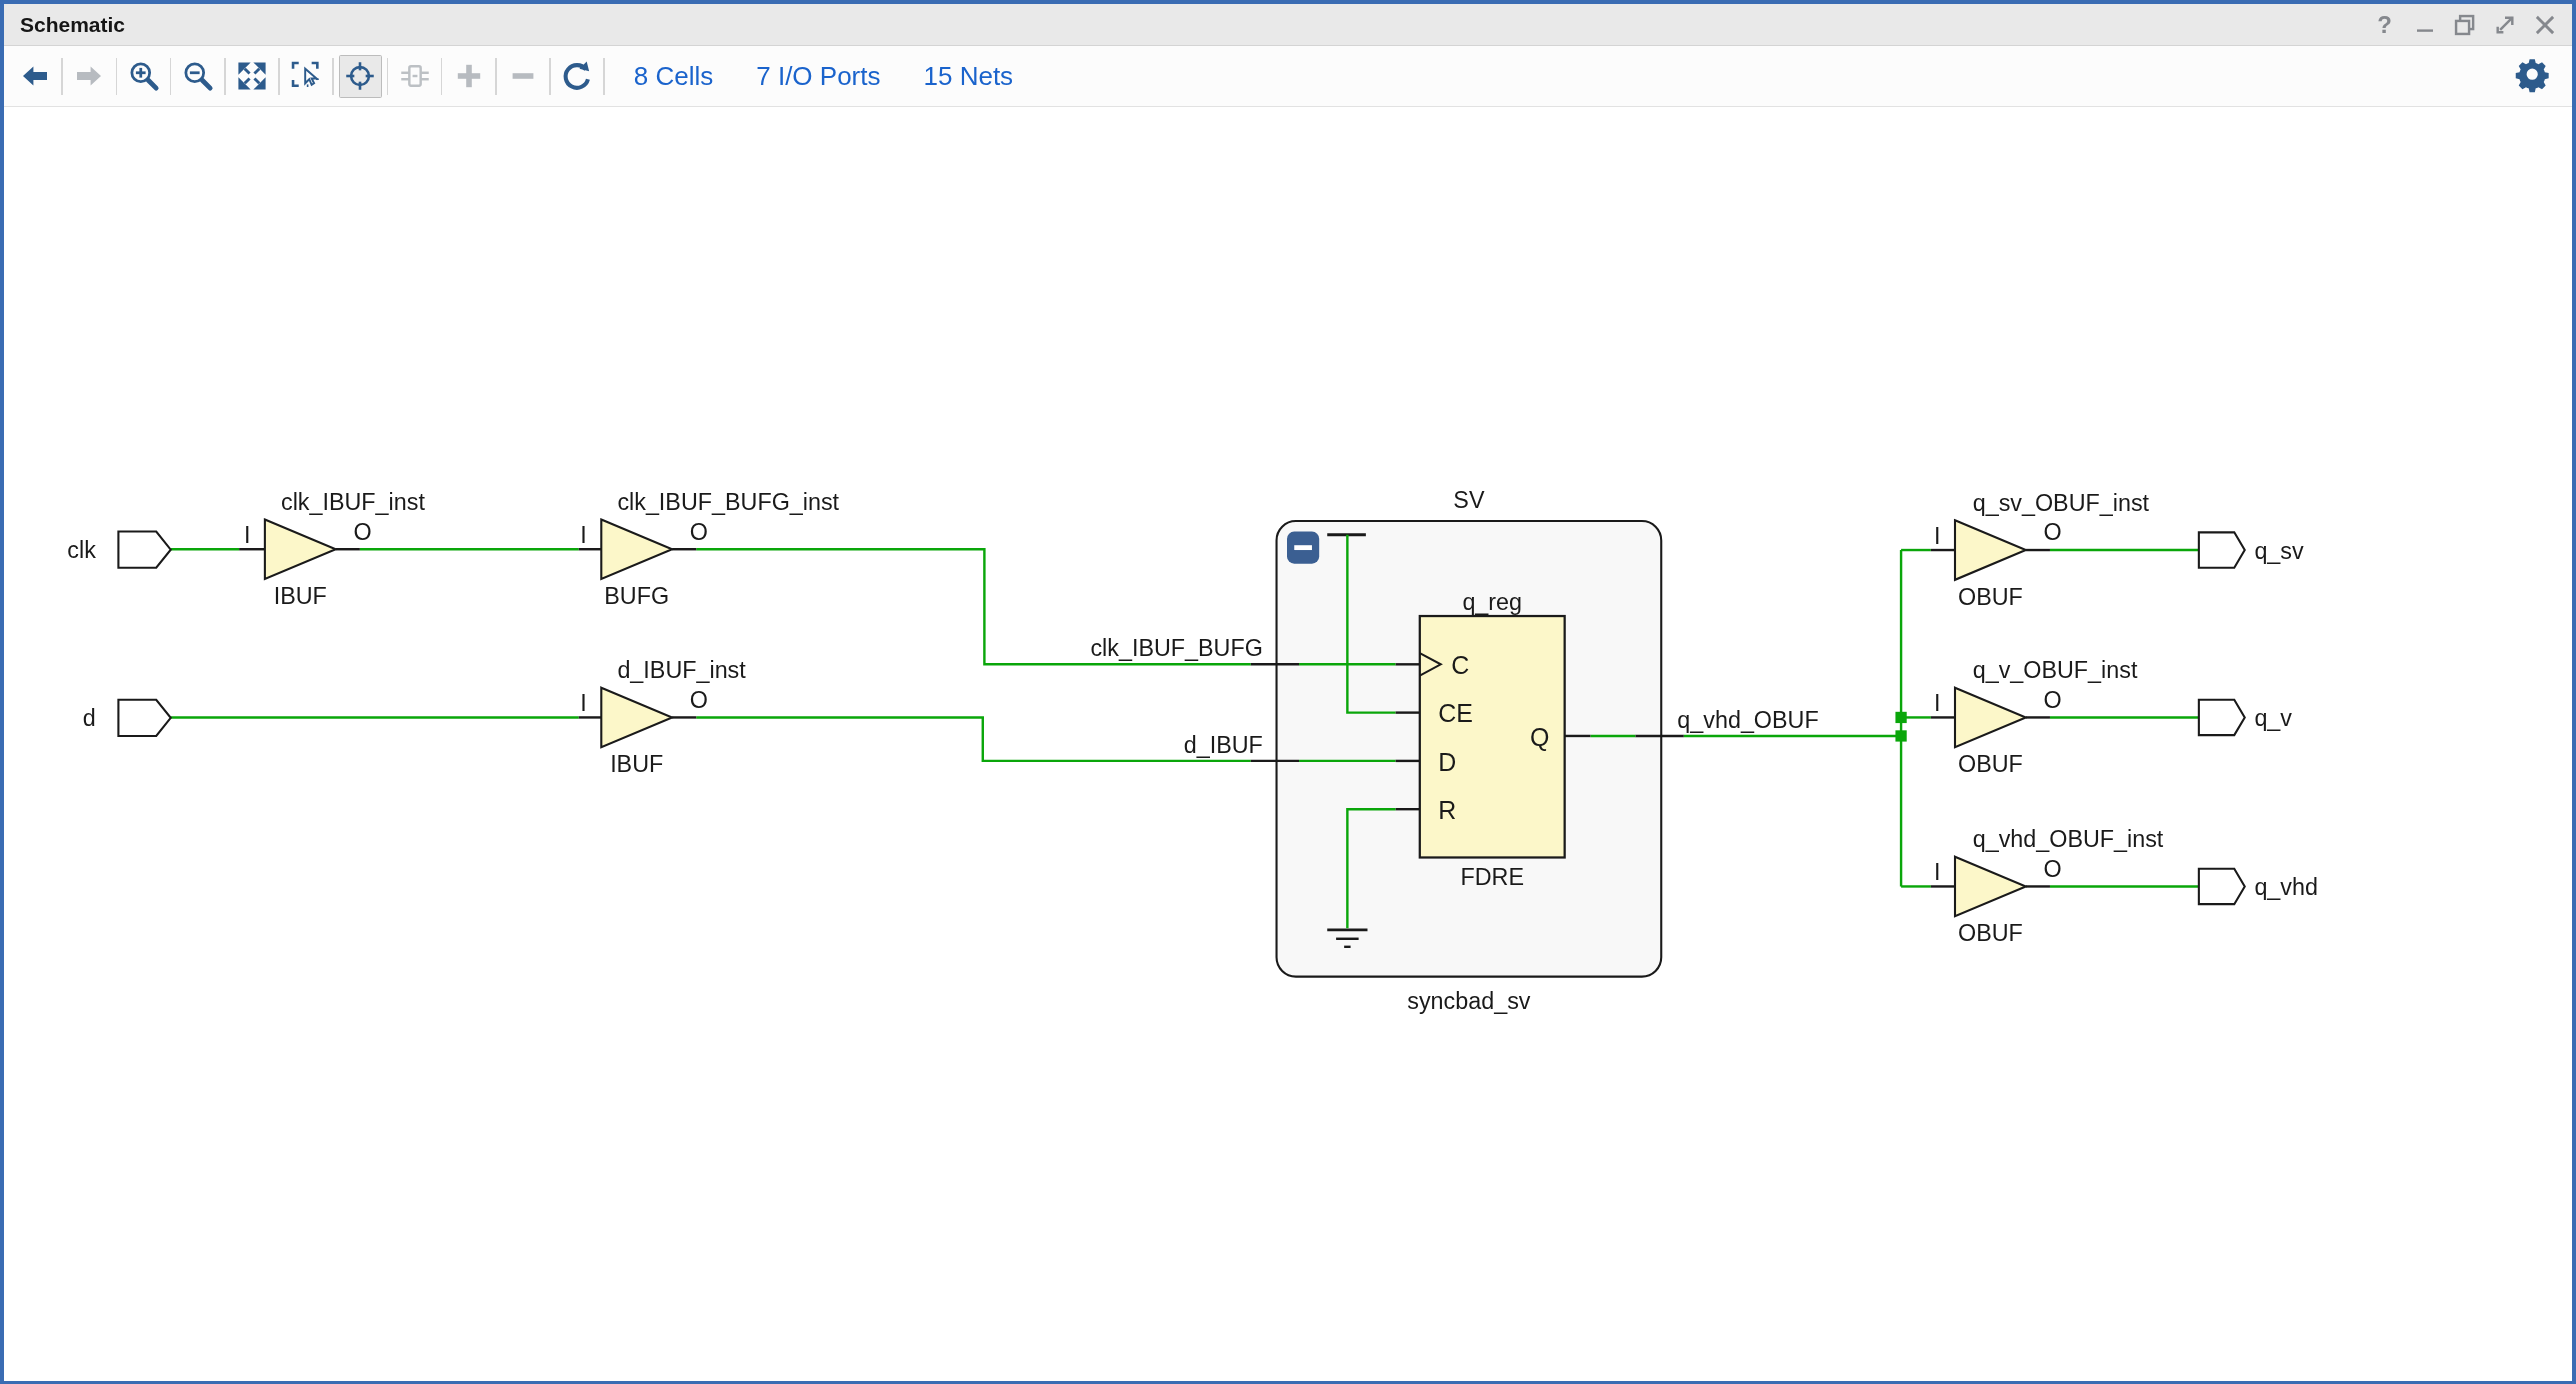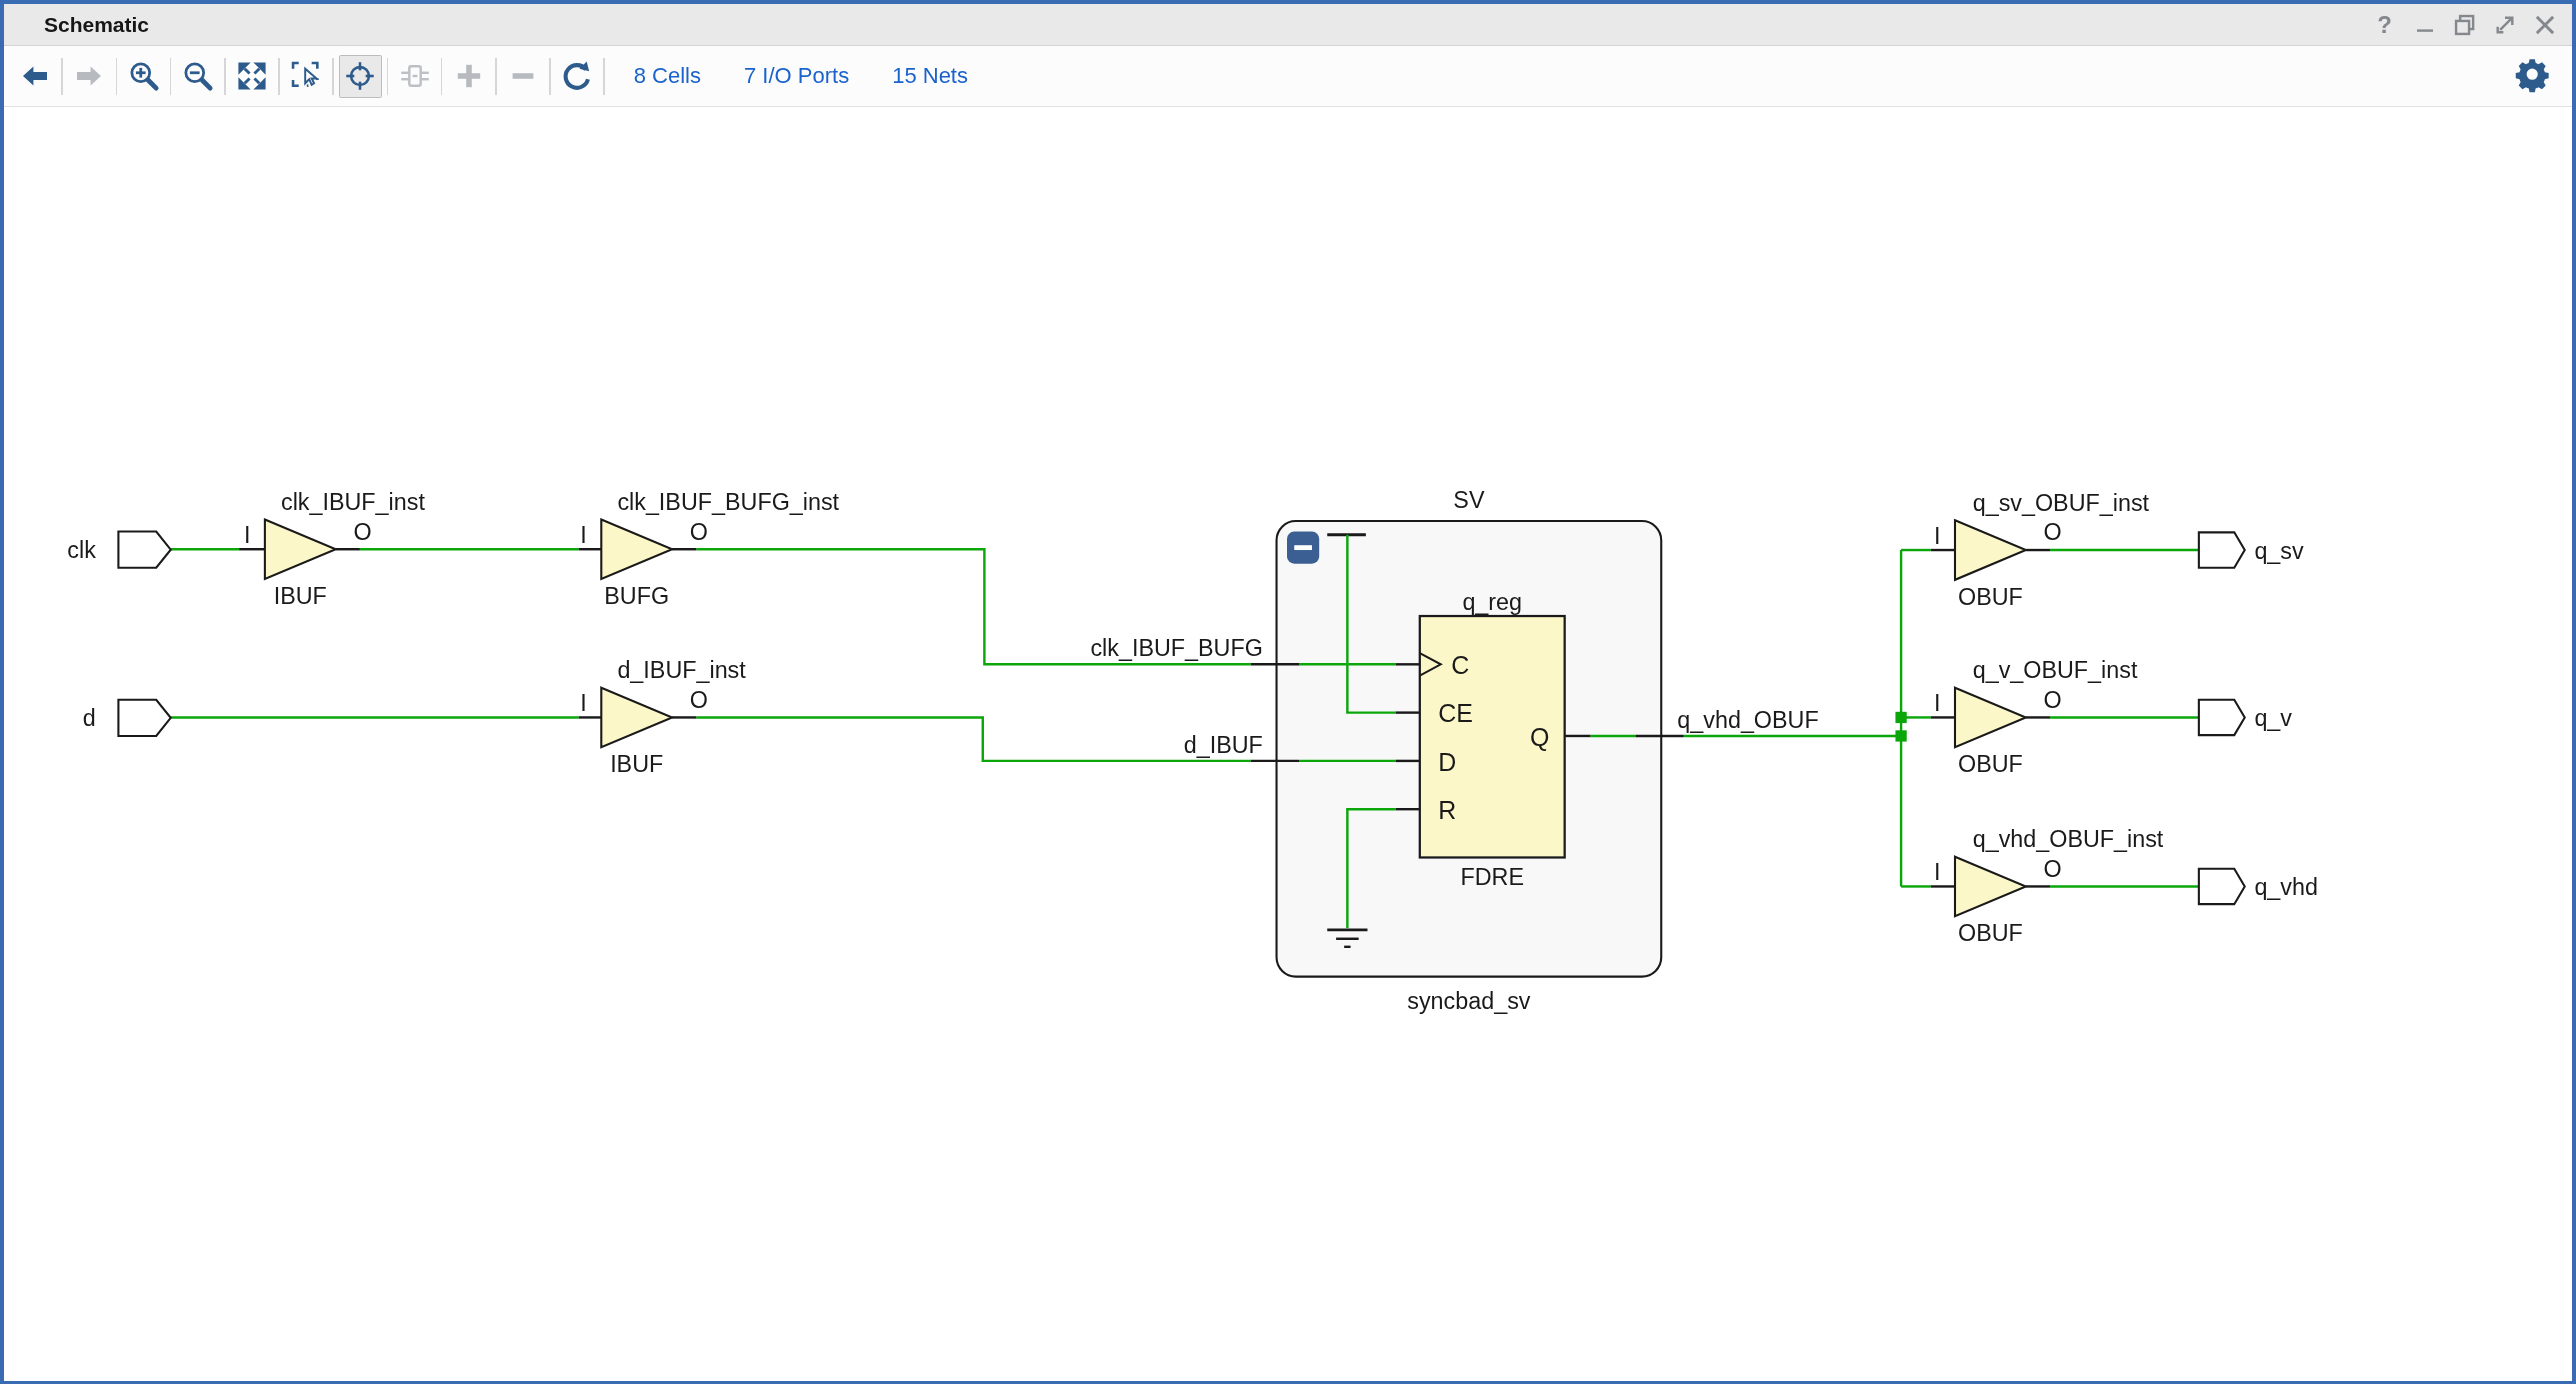--- a/index.html
+++ b/index.html
@@ -12,21 +12,21 @@
     overflow:hidden;
   }
   
   .titlebar {
     position:absolute; top:0; left:0; right:0; height:42px;
     background:#e9e9e9;
     display:flex; align-items:center;
     padding-left:16px;
     border-bottom:0.8px solid #d4d4d4;
   }
-  .titlebar .title { font-size:21px; font-weight:bold; color:#161616;margin-left:24px; }
+  .titlebar .title { font-size:21px; font-weight:bold; color:#161616; }
   .win-controls {
     position:absolute; right:11.3px; top:0; height:42px;
     display:flex; align-items:center; gap:8px;
   }
   .win-btn {
     width:32px; height:32px; display:flex; align-items:center; justify-content:center;
     color:#85888d; cursor:default;
   }
   .win-btn svg { stroke:#85888d; }
   .help-glyph { font-size:24px; font-weight:bold; color:#85888d; font-family:"Liberation Sans",sans-serif; }
@@ -38,21 +38,21 @@
     display:flex; align-items:center;
     padding-left:9.7px;
   }
   .tb-btn {
     width:43px; height:43px; display:flex; align-items:center; justify-content:center;
     border:0.8px solid transparent; border-radius:1.6px;
   }
   .tb-btn.toggled { background:#e9e9e9; border:0.8px solid #bcbcbc; }
   .tb-sep { width:1.6px; height:37px; background:#d6d6d6; margin:0 4.8px; }
   .tb-counts { display:flex; align-items:center; margin-left:24px; gap:43px; }
-  .tb-link { font-size:22px; color:#1a63cc; }
+  .tb-link { font-size:26px; color:#1a63cc; }
   .gear-btn {
     position:absolute; right:14.5px; top:0; height:61px; width:48px;
     display:flex; align-items:center; justify-content:center;
   }
   
   .canvas {
     position:absolute; top:105px; left:0; right:0; bottom:0; background:#ffffff;
   }
   .canvas svg { display:block; }
   text { font-family:"Liberation Sans", sans-serif; fill:#1a1a1a; }

